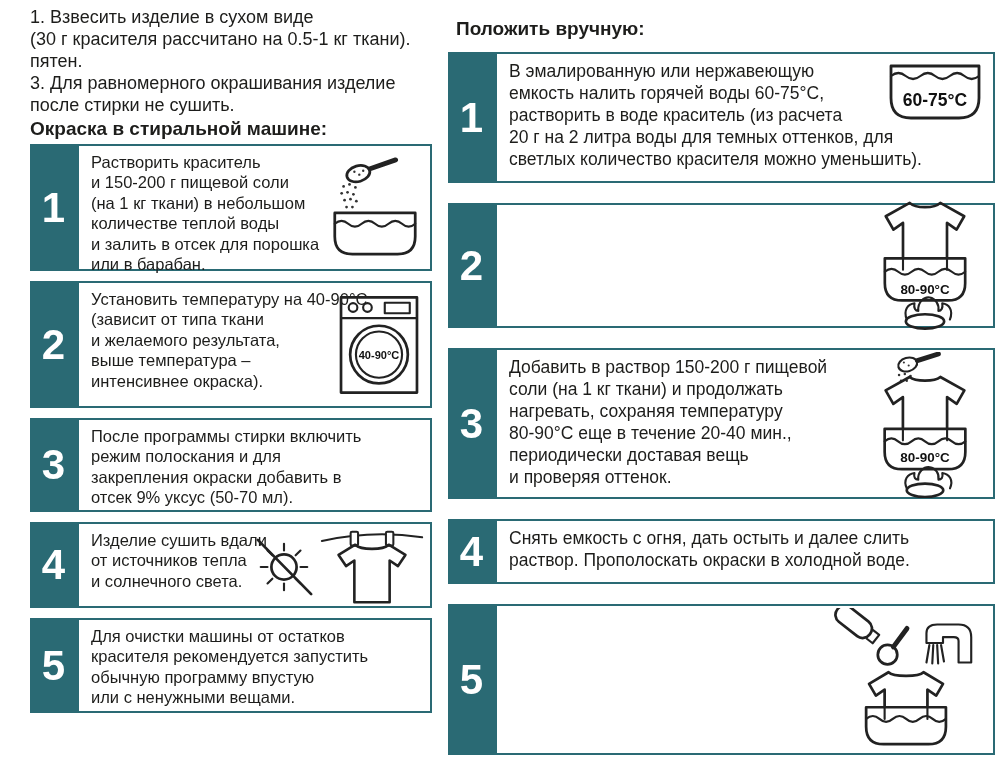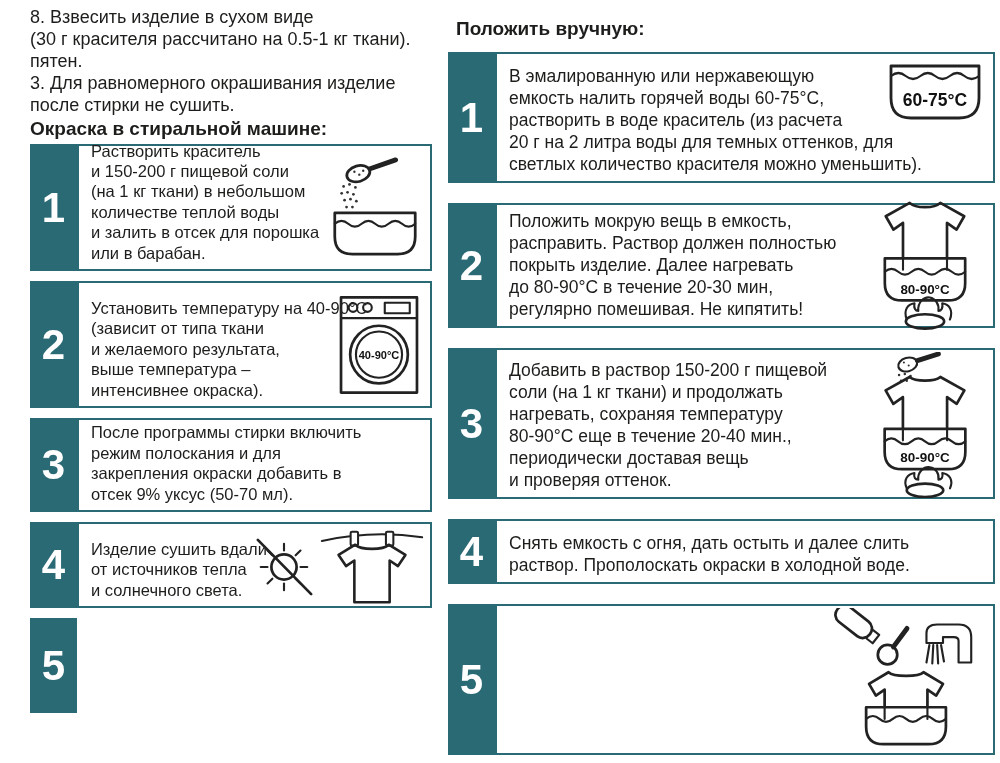--- a/index.html
+++ b/index.html
@@ -18,21 +18,21 @@
   .steps{display:flex;flex-direction:column;margin-top:4px;}
   .col-left .steps .step{margin-bottom:10px;}
   .col-right .steps .step{margin-bottom:20px;}
   .step{display:flex;align-items:stretch;}
   .num{
     width:47px;flex:0 0 47px;background:var(--teal);color:#fff;
     font-weight:bold;font-size:42px;display:flex;align-items:center;justify-content:center;
   }
   .content{
     flex:1;border:2px solid var(--teal);background:#fff;box-sizing:border-box;
-    display:flex;align-items:flex-end;position:relative;padding:6px 12px;
+    display:flex;align-items:flex-start;position:relative;padding:6px 12px;
   }
   .step-text{white-space:pre-line;}
   .col-left .step-text{font-size:16.5px;line-height:20.4px;}
   .col-right .step-text{font-size:17.5px;line-height:22px;}
   .icon{position:absolute;}
   .icon-row{position:absolute;display:flex;align-items:flex-start;gap:4px;}
   svg{display:block;}
   svg .ln{fill:none;stroke:#222;stroke-width:2.8;stroke-linejoin:round;stroke-linecap:round;}
   svg .thin{stroke-width:2.2;}
   svg .thick{stroke-width:5;}
@@ -40,21 +40,21 @@
   svg .lbl{fill:#111;font-weight:bold;font-family:"Liberation Sans",sans-serif;}
   svg .white{fill:#fff;}
 </style>
 </head>
 <body>
 
 <div class="page">
 
   <div class="col col-left">
     <div class="intro">
-      <div class="intro-line">8. Взвесить изделие в сухом виде</div>
+      <div class="intro-line">1. Взвесить изделие в сухом виде</div>
       <div class="intro-line">(30 г красителя рассчитано на 0.5-1 кг ткани).</div>
       <div class="intro-line">пятен.</div>
       <div class="intro-line">3. Для равномерного окрашивания изделие</div>
       <div class="intro-line">после стирки не сушить.</div>
     </div>
     <div class="section-title">Окраска в стиральной машине:</div>
 
     <div class="steps">
 
       <div class="step" style="height:127px">
@@ -144,20 +144,26 @@
               <rect class="ln thin white" x="33" y="4" width="8" height="15" rx="1.5"></rect>
               <rect class="ln thin white" x="71" y="4" width="8" height="15" rx="1.5"></rect>
               <path class="ln" d="M38 18 C44 24 68 24 74 18 L92 29 L84 41 L75 35 L75 80 L37 80 L37 35 L28 41 L20 29 Z"></path>
             </svg>
           </div>
         </div>
       </div>
 
       <div class="step" style="height:95px">
         <div class="num">5</div>
+        <div class="content">
+          <div class="step-text">Для очистки машины от остатков
+красителя рекомендуется запустить
+обычную программу впустую
+или с ненужными вещами.</div>
+        </div>
       </div>
 
     </div>
   </div>
 
   <div class="col col-right">
     <div class="section-title">Положить вручную:</div>
 
     <div class="steps">
 
@@ -173,25 +179,20 @@
             <path class="ln" d="M4 4 H92 V36 Q92 56 72 56 H24 Q4 56 4 36 Z"></path>
             <path class="ln thin" d="M4 14 q7.4 -6 14.7 0 t14.7 0 t14.7 0 t14.7 0 t14.6 0 t14.6 0"></path>
             <text class="lbl" x="48" y="44" text-anchor="middle" font-size="17.5">60-75°C</text>
           </svg>
         </div>
       </div>
 
       <div class="step" style="height:125px">
         <div class="num">2</div>
         <div class="content">
-          <div class="step-text">Положить мокрую вещь в емкость,
-расправить. Раствор должен полностью
-покрыть изделие. Далее нагревать
-до 80-90°C в течение 20-30 мин,
-регулярно помешивая. Не кипятить!</div>
           <svg class="icon" style="right:14px;top:-6px" width="108" height="132" viewBox="0 0 112 138">
             <path class="ln" d="M40 4 C46 10 66 10 72 4 L97 18 L89 32 L79 25 L79 74 L33 74 L33 25 L23 32 L15 18 Z"></path>
             <path class="ln white" d="M14 62 H98 V88 Q98 106 80 106 H32 Q14 106 14 88 Z"></path>
             <line class="ln thin" x1="33" y1="62" x2="33" y2="74"></line>
             <line class="ln thin" x1="79" y1="62" x2="79" y2="74"></line>
             <path class="ln thin" d="M14 76 q7 -6 14 0 t14 0 t14 0 t14 0 t14 0 t14 0"></path>
             <text class="lbl" x="56" y="99" text-anchor="middle" font-size="14">80-90°C</text>
             <path class="ln thin" d="M37 126 c-4 -10 1 -16 8 -17 c-1 5 1 8 4 8 c-1 -9 6 -15 12 -14 c6 1 10 7 9 14 c3 0 5 -3 4 -8 c7 1 12 7 8 17"></path>
             <ellipse class="ln" cx="56" cy="128" rx="20" ry="7.5"></ellipse>
           </svg>

